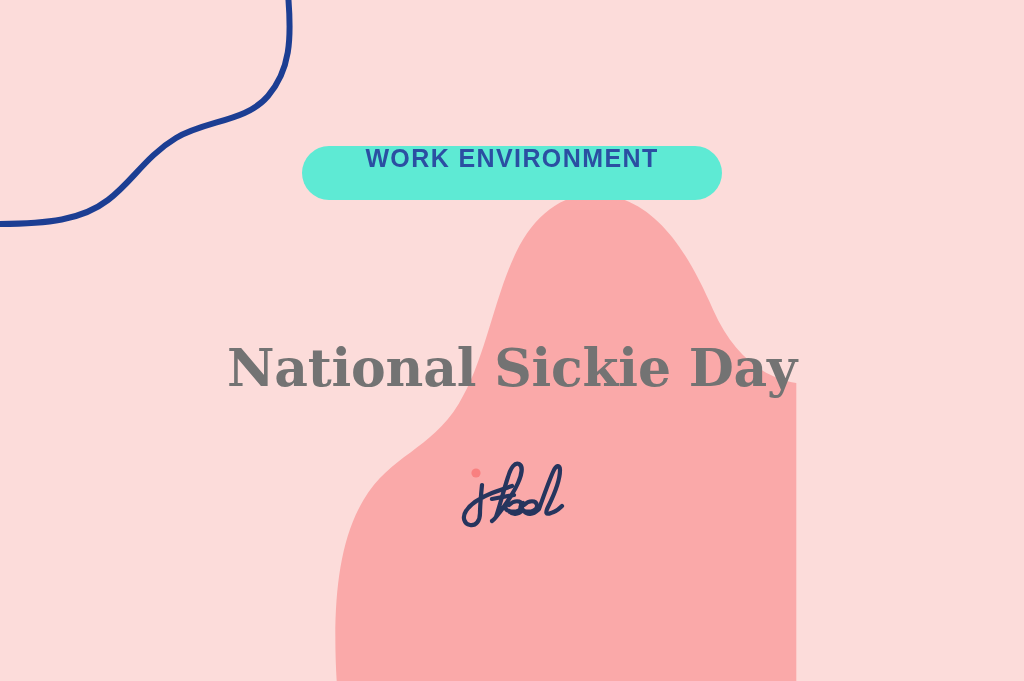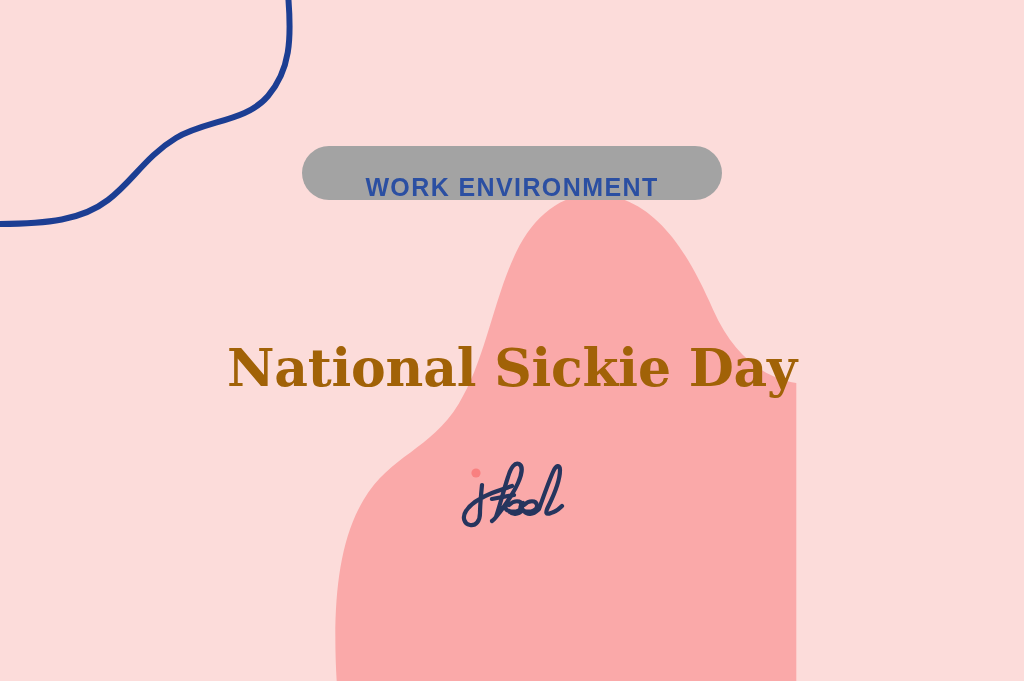--- a/index.html
+++ b/index.html
@@ -32,23 +32,23 @@
   }
 
   
   .category-pill {
     position: absolute;
     left: 302px;
     top: 146px;
     width: 420px;
     height: 54px;
     border-radius: 27px;
-    background: #a3a3a3;
+    background: #5eead4;
     display: flex;
-    align-items: flex-end;
+    align-items: flex-start;
     justify-content: center;
     box-sizing: border-box;
   }
   .category-pill-label {
     font-family: "Liberation Sans", sans-serif;
     font-size: 25px;
     font-weight: bold;
     letter-spacing: 1.4px;
     color: #2B4FA2;
     line-height: 1;
@@ -58,21 +58,21 @@
   
   .headline {
     position: absolute;
     left: 0;
     top: 305px;
     width: 1024px;
     text-align: center;
     font-family: "DejaVu Serif", "Liberation Serif", serif;
     font-size: 52px;
     font-weight: bold;
-    color: #a16207;
+    color: #737373;
     letter-spacing: -0.2px;
     line-height: 1.08;
     white-space: nowrap;
   }
 
   
   .brand-logo {
     position: absolute;
     left: 452px;
     top: 455px;

